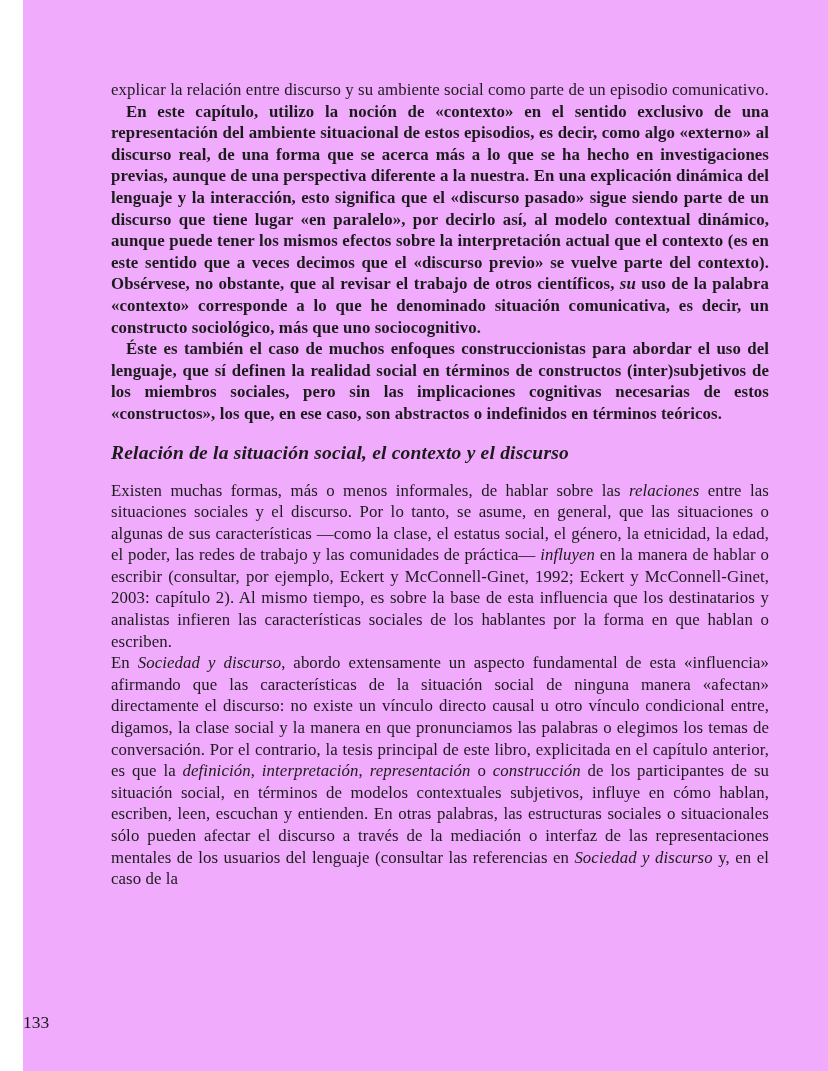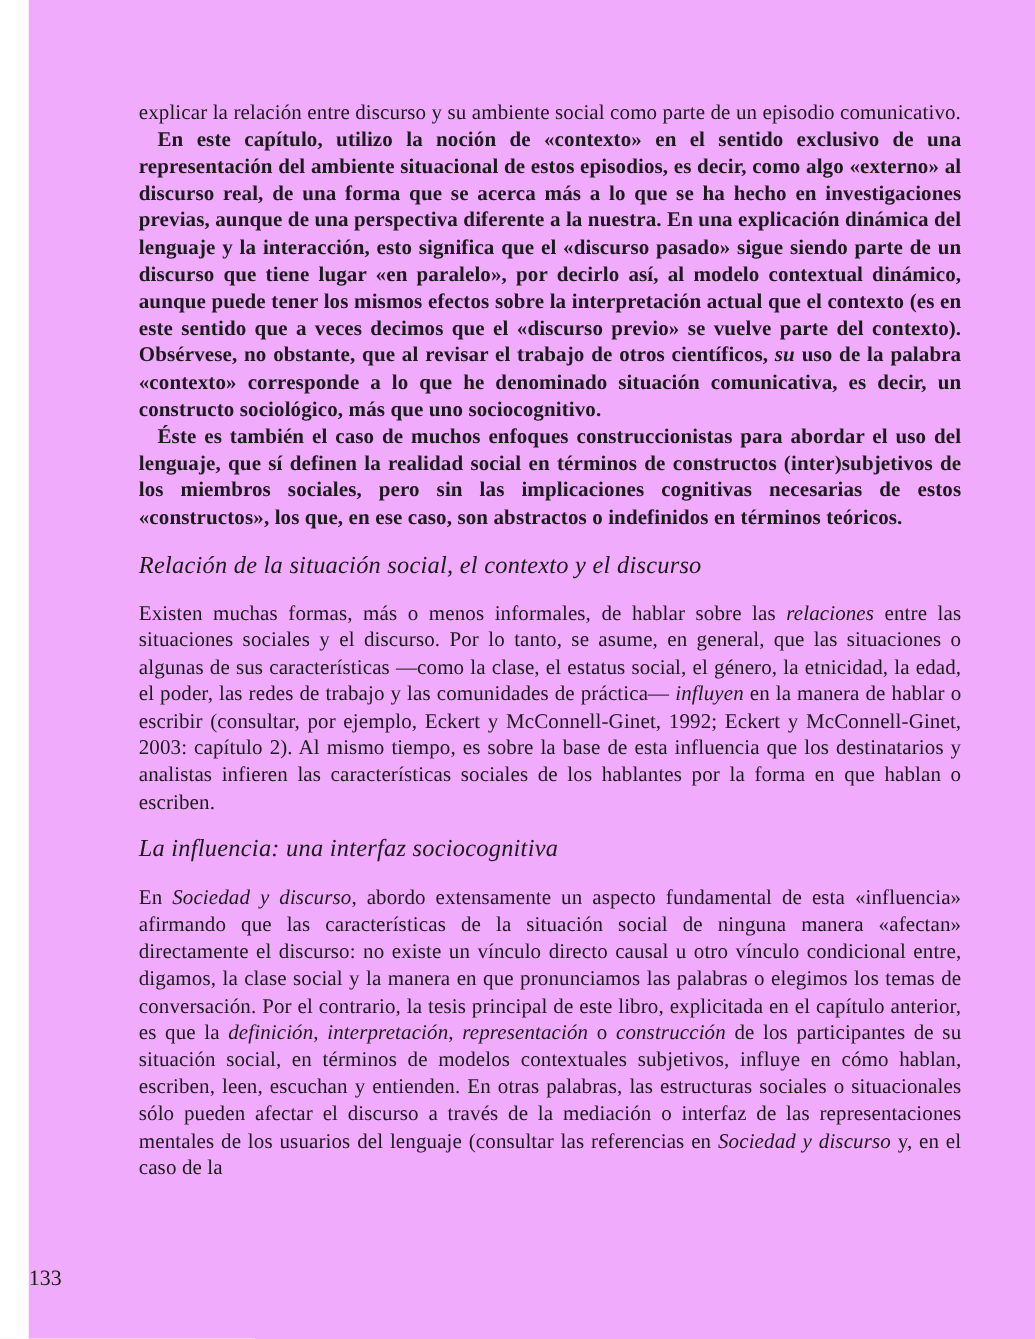--- a/index.html
+++ b/index.html
@@ -29,21 +29,21 @@
   }
   .body-text p {
     margin: 0;
   }
   .body-text p.indent {
     text-indent: 15px;
     font-weight: bold;
   }
   .body-text h2 {
     font-style: italic;
-    font-weight: normal;
+    font-weight: bold;
     font-size: 19.5px;
     line-height: 26px;
     margin: 15px 0 14px 0;
     text-align: left;
     letter-spacing: 0.2px;
   }
   .body-text em {
     font-style: italic;
   }
   .page-number {
@@ -59,17 +59,16 @@
 </head>
 <body>
 
 <div class="page">
   <div class="body-text">
     <p><span>explicar la relación entre discurso y su ambiente social como parte de un episodio comunicativo.</span></p>
     <p class="indent"><span>En este capítulo, utilizo la noción de «contexto» en el sentido exclusivo de una representación del ambiente situacional de estos episodios, es decir, como algo «externo» al discurso real, de una forma que se acerca más a lo que se ha hecho en investigaciones previas, aunque de una perspectiva diferente a la nuestra. En una explicación dinámica del lenguaje y la interacción, esto significa que el «discurso pasado» sigue siendo parte de un discurso que tiene lugar «en paralelo», por decirlo así, al modelo contextual dinámico, aunque puede tener los mismos efectos sobre la interpretación actual que el contexto (es en este sentido que a veces decimos que el «discurso previo» se vuelve parte del contexto). Obsérvese, no obstante, que al revisar el trabajo de otros científicos, </span><em>su</em><span> uso de la palabra «contexto» corresponde a lo que he denominado situación comunicativa, es decir, un constructo sociológico, más que uno sociocognitivo.</span></p>
     <p class="indent"><span>Éste es también el caso de muchos enfoques construccionistas para abordar el uso del lenguaje, que sí definen la realidad social en términos de constructos (inter)subjetivos de los miembros sociales, pero sin las implicaciones cognitivas necesarias de estos «constructos», los que, en ese caso, son abstractos o indefinidos en términos teóricos.</span></p>
     <h2><em>Relación de la situación social, el contexto y el discurso</em></h2>
     <p><span>Existen muchas formas, más o menos informales, de hablar sobre las </span><em>relaciones</em><span> entre las situaciones sociales y el discurso. Por lo tanto, se asume, en general, que las situaciones o algunas de sus características —como la clase, el estatus social, el género, la etnicidad, la edad, el poder, las redes de trabajo y las comunidades de práctica— </span><em>influyen</em><span> en la manera de hablar o escribir (consultar, por ejemplo, Eckert y McConnell-Ginet, 1992; Eckert y McConnell-Ginet, 2003: capítulo 2). Al mismo tiempo, es sobre la base de esta influencia que los destinatarios y analistas infieren las características sociales de los hablantes por la forma en que hablan o escriben.</span></p>
-    <h2><em>La influencia: una interfaz sociocognitiva</em></h2>
     <p><span>En </span><em>Sociedad y discurso</em><span>, abordo extensamente un aspecto fundamental de esta «influencia» afirmando que las características de la situación social de ninguna manera «afectan» directamente el discurso: no existe un vínculo directo causal u otro vínculo condicional entre, digamos, la clase social y la manera en que pronunciamos las palabras o elegimos los temas de conversación. Por el contrario, la tesis principal de este libro, explicitada en el capítulo anterior, es que la </span><em>definición</em><span>, </span><em>interpretación</em><span>, </span><em>representación</em><span> o </span><em>construcción</em><span> de los participantes de su situación social, en términos de modelos contextuales subjetivos, influye en cómo hablan, escriben, leen, escuchan y entienden. En otras palabras, las estructuras sociales o situacionales sólo pueden afectar el discurso a través de la mediación o interfaz de las representaciones mentales de los usuarios del lenguaje (consultar las referencias en </span><em>Sociedad y discurso</em><span> y, en el caso de la</span></p>
   </div>
   <div class="page-number">133</div>
 </div>
 
 </body></html>

